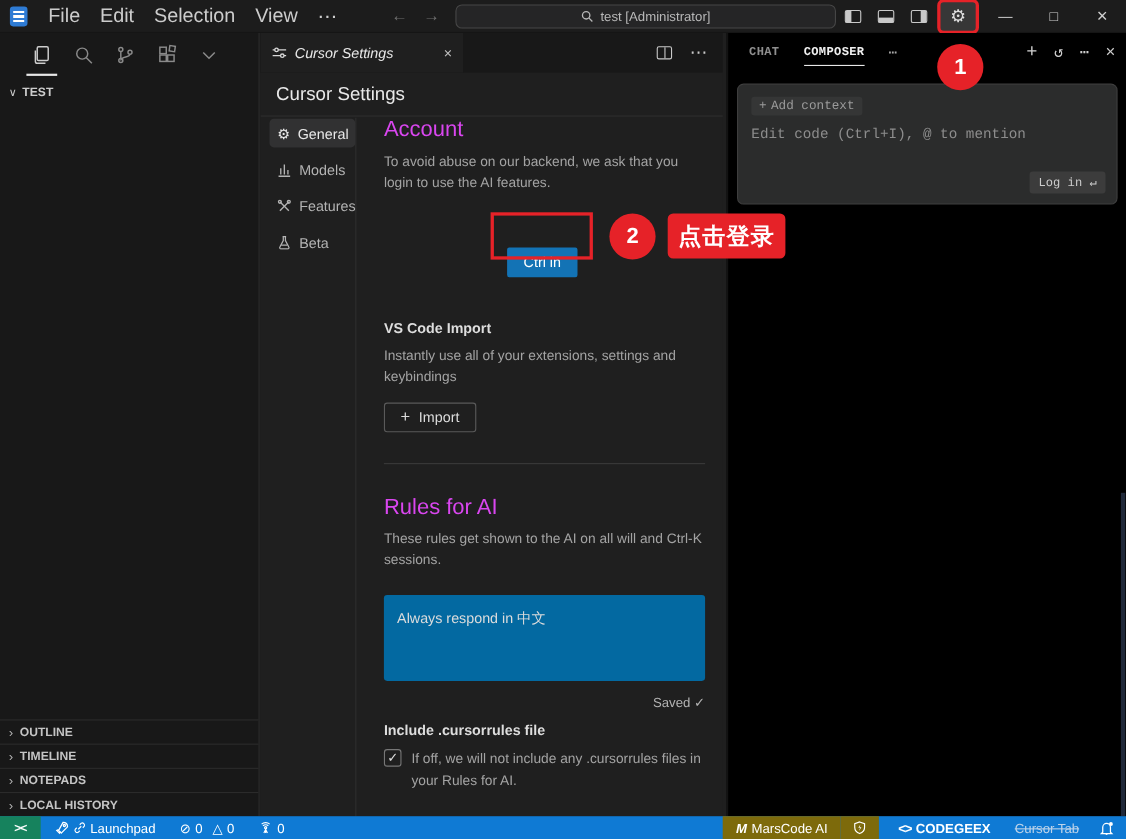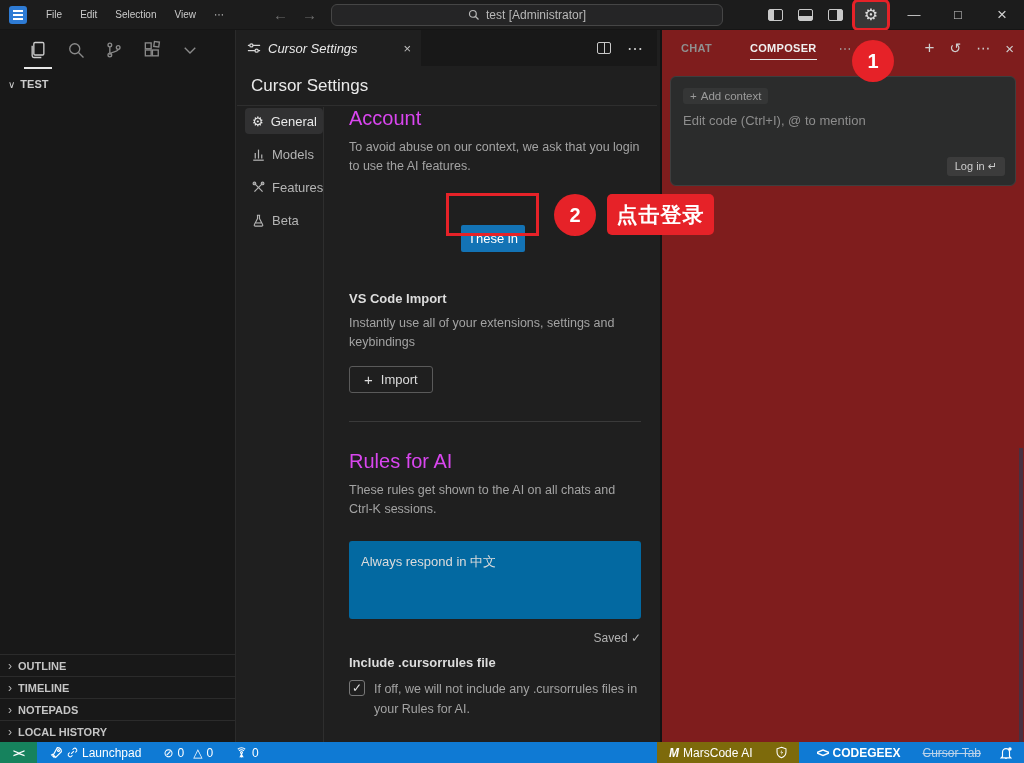--- a/index.html
+++ b/index.html
@@ -8,21 +8,21 @@
   .abs { position:absolute; }
   #app { position:relative; width:1024px; height:763px; background:#1f1f1f; }
 
   
   #titlebar { left:0; top:0; width:1024px; height:30px; background:#1c1c1c;
     display:flex; align-items:center; border-bottom:1px solid #151515; }
   .logo { width:18px; height:18px; margin:0 10px 0 9px; background:#2e7bd4; border-radius:3px;
     display:flex; align-items:center; justify-content:center; }
   .logo i { display:block; width:10px; height:10px;
     background:linear-gradient(#fff 0 2px, transparent 2px 4px, #fff 4px 6px, transparent 6px 8px, #fff 8px 10px); }
-  .menu-item { font-size:10px; color:#cccccc; padding:4px 9px; border-radius:4px; cursor:default; }
+  .menu-item { font-size:18px; color:#cccccc; padding:4px 9px; border-radius:4px; cursor:default; }
   .nav-arrows { display:flex; gap:14px; margin:0 14px 0 40px; color:#6e6e6e; font-size:15px; }
   #cmd-center { width:392px; height:22px; background:#252526; border:1px solid #464646;
     border-radius:6px; display:flex; align-items:center; justify-content:center;
     font-size:12px; color:#b8b8b8; gap:6px; }
   #tb-right { margin-left:auto; display:flex; align-items:center; }
   .tb-icon { width:30px; height:26px; display:flex; align-items:center; justify-content:center; color:#c9c9c9; }
   .layout-ico { width:15px; height:12px; border:1.4px solid #c9c9c9; border-radius:2px; position:relative; }
   .layout-ico.l::before { content:""; position:absolute; left:0; top:0; bottom:0; width:5px; background:#c9c9c9; }
   .layout-ico.b::before { content:""; position:absolute; left:0; right:0; bottom:0; height:4px; background:#c9c9c9; }
   .layout-ico.r::before { content:""; position:absolute; right:0; top:0; bottom:0; width:5px; background:#c9c9c9; }
@@ -91,25 +91,25 @@
   #gear-badge { left:852px; top:40px; width:42px; height:42px; background:#e62228; border-radius:50%;
     color:#fff; font-size:20px; font-weight:bold; display:flex; align-items:center; justify-content:center; z-index:30; }
   #signin-outline { left:446px; top:193px; width:93px; height:43px; border:3px solid #e62228; z-index:30; }
   #step2-badge { left:554px; top:194px; width:42px; height:42px; background:#e62228; border-radius:50%;
     color:#fff; font-size:20px; font-weight:bold; display:flex; align-items:center; justify-content:center; z-index:30; }
   #login-callout { left:607px; top:194px; width:107px; height:41px; background:#e62228; border-radius:5px;
     color:#ffffff; font-size:21px; font-weight:bold; display:flex; align-items:center; justify-content:center;
     letter-spacing:1px; z-index:30; }
 
   
-  #panel { left:660px; top:30px; width:364px; height:712px; background:#7f1d1d; border-left:2px solid #131313; }
+  #panel { left:660px; top:30px; width:364px; height:712px; background:#000000; border-left:2px solid #131313;font-family:Liberation Mono, monospace; }
   #panel-header { height:36px; display:flex; align-items:center; padding:0 10px 0 19px; }
   .ptab { font-size:11px; font-weight:bold; letter-spacing:.3px; margin-right:22px; color:#8f8f8f;
     height:36px; display:flex; align-items:center; position:relative; }
-  .ptab.active { color:#f0f0f0;margin-left:16px; }
+  .ptab.active { color:#f0f0f0; }
   .ptab.active::after { content:""; position:absolute; left:0; right:0; bottom:6px; height:1.5px; background:#e7e7e7; }
   #panel-header .more { color:#a9a9a9; font-size:13px; }
   #panel-actions { margin-left:auto; display:flex; align-items:center; gap:15px; color:#cfcfcf; font-size:14px; }
   #composer-box { position:absolute; left:8px; top:46px; width:346px; height:110px; background:#2b2c2c;
     border:1px solid #3e3e3e; border-radius:6px; padding:9px 12px; }
   #addctx-chip { display:inline-flex; align-items:center; gap:4px; background:#353636; border-radius:3px;
     padding:2px 7px; font-size:11.5px; color:#9b9b9b; }
   #composer-ph { margin-top:9px; font-size:13px; color:#8d8d8d; }
   #login-chip { position:absolute; right:10px; bottom:9px; background:#3c3c3c; border-radius:3px;
     padding:3px 8px; font-size:11px; color:#cccccc; }
@@ -279,35 +279,35 @@
         <svg width="13" height="13" viewBox="0 0 16 16" fill="none" stroke-width="1.4">
             <path d="M6 1.5h4M6.8 1.5v4.2L3 13a1.3 1.3 0 0 0 1.2 2h7.6A1.3 1.3 0 0 0 13 13L9.2 5.7V1.5"></path>
             <line x1="4.5" y1="11" x2="11.5" y2="11"></line>
           </svg>
         <span>Beta</span>
       </div>
     </div>
 
     <div id="settings-content">
       <div class="h1">Account</div>
-      <div class="desc">To avoid abuse on our context, we ask that you login to use the AI features.</div>
+      <div class="desc">To avoid abuse on our backend, we ask that you login to use the AI features.</div>
       <div id="signin-row">
-        <button id="signin-btn">These in</button>
+        <button id="signin-btn">Ctrl in</button>
       </div>
       <div id="vsimport">
         <div class="bold-label">VS Code Import</div>
         <div class="desc">Instantly use all of your extensions, settings and keybindings</div>
         <button id="import-btn">
           <span style="font-size:15px;">+</span>
           <span>Import</span>
         </button>
       </div>
       <div class="divider"></div>
       <div class="h1">Rules for AI</div>
-      <div class="desc">These rules get shown to the AI on all chats and Ctrl-K sessions.</div>
+      <div class="desc">These rules get shown to the AI on all will and Ctrl-K sessions.</div>
       <textarea id="rules-box" style="">Always respond in 中文</textarea>
       <div id="saved-row">Saved ✓</div>
       <div id="cursorrules">
         <div class="bold-label">Include .cursorrules file</div>
         <div class="chk-row">
           <div id="chk">
               <span>✓</span>
             </div>
           <div class="desc" style="margin-top:0;">If off, we will not include any .cursorrules files in your Rules for AI.</div>
         </div>

